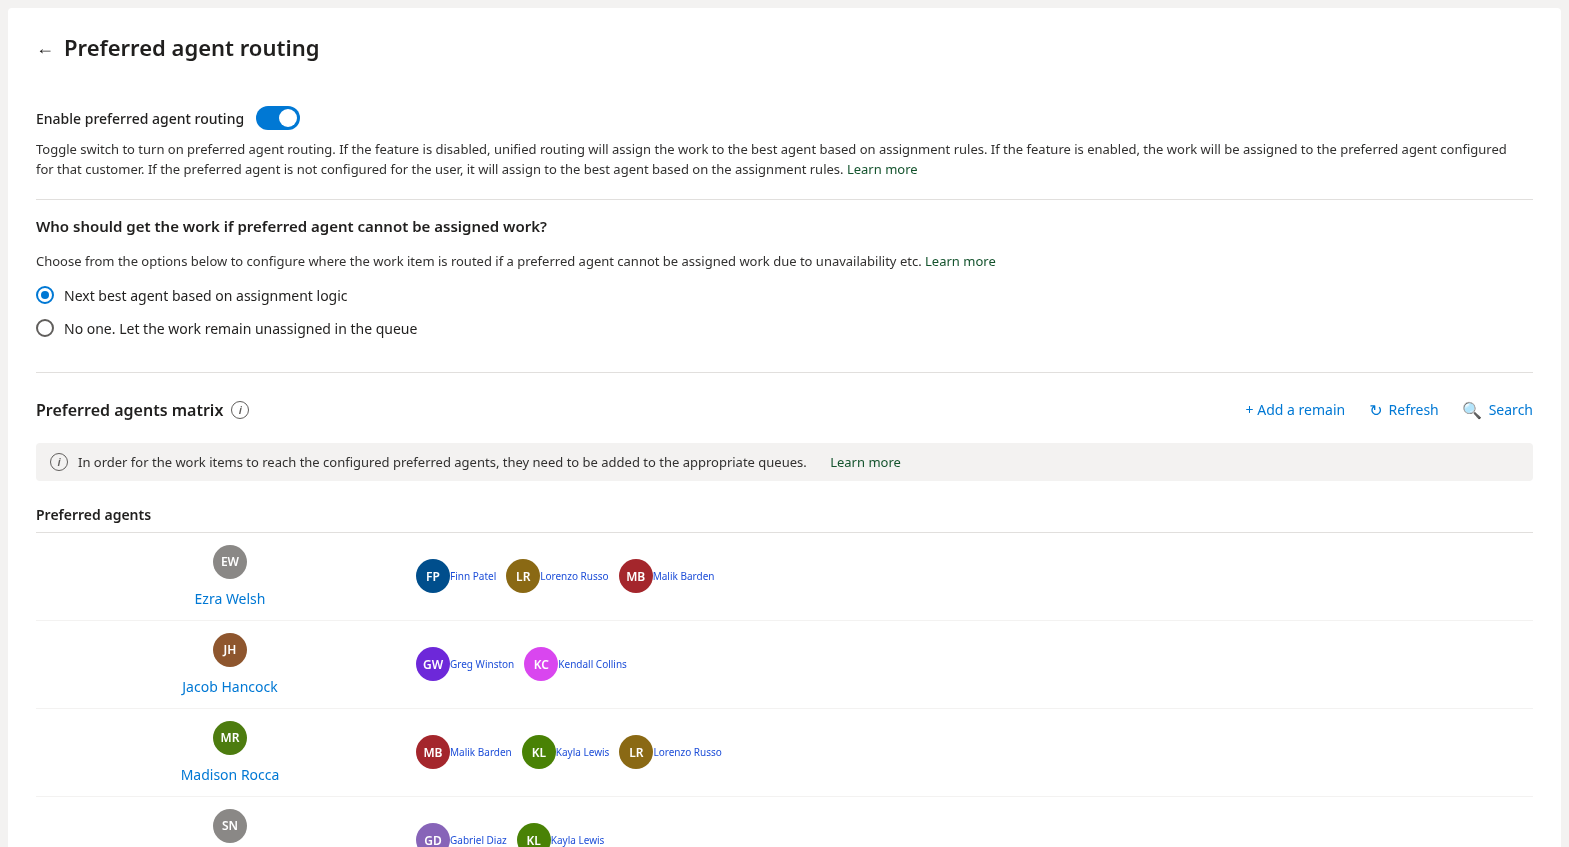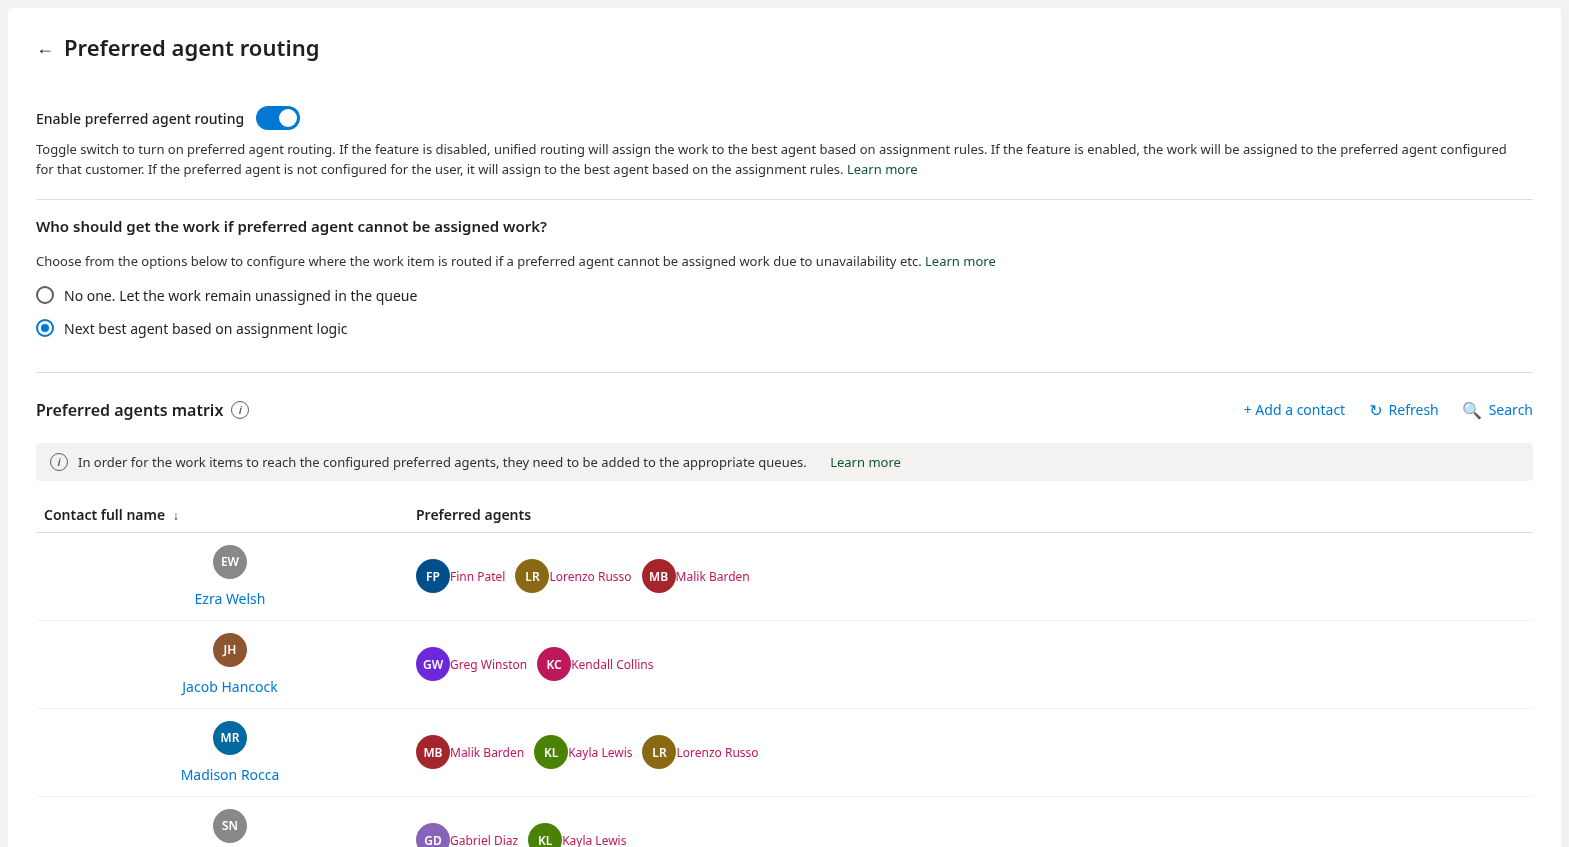--- a/index.html
+++ b/index.html
@@ -234,22 +234,22 @@
       color: #0078d4;
       font-size: 14px;
       cursor: pointer;
     }
     .agent-chip {
       display: flex;
       align-items: center;
       gap: 0;
     }
     .agent-name {
-      color: #be185d;
-      font-size: 12px;
+      color: #1d4ed8;
+      font-size: 10px;
       cursor: pointer;
     }
   </style>
 </head>
 <body>
 
 <div class="page">
 
   <div class="page-header">
     <span class="back-arrow">←</span>
@@ -269,61 +269,57 @@
     </p>
   </div>
 
   <div class="section">
     <div class="subsection-title">Who should get the work if preferred agent cannot be assigned work?</div>
     <p class="description">
       <span>Choose from the options below to configure where the work item is routed if a preferred agent cannot be assigned work due to unavailability etc.</span>&nbsp;<a class="learn-more">Learn more</a>
     </p>
     <div class="radio-group">
       <div class="radio-item">
+        <div class="radio-circle selected"></div>
+        <span class="radio-label">Next best agent based on assignment logic</span>
+      </div>
+      <div class="radio-item">
         <div class="radio-circle unselected"></div>
         <span class="radio-label">No one. Let the work remain unassigned in the queue</span>
-      </div>
-      <div class="radio-item">
-        <div class="radio-circle selected"></div>
-        <span class="radio-label">Next best agent based on assignment logic</span>
       </div>
     </div>
   </div>
 
   <div class="matrix-section">
     <div class="matrix-header">
       <div class="matrix-title-row">
         <span class="matrix-title">Preferred agents matrix</span>
         <span class="info-icon">i</span>
       </div>
       <div class="matrix-actions">
         <button class="action-btn">
-          <span>+ Add a contact</span>
+          <span>+ Add a remain</span>
         </button>
         <button class="action-btn">
           <span class="action-icon">↻</span>
           <span>Refresh</span>
         </button>
         <button class="action-btn">
           <span class="action-icon">🔍</span>
           <span>Search</span>
         </button>
       </div>
     </div>
 
     <div class="info-bar">
       <span class="info-bar-icon">i</span>
       <span>In order for the work items to reach the configured preferred agents, they need to be added to the appropriate queues.</span>&nbsp;<a class="learn-more">Learn more</a>
     </div>
 
     <div class="table-header">
-      <div class="col-contact">
-        <span>Contact full name</span>
-        <span class="sort-icon">↓</span>
-      </div>
       <div class="col-agents">
         <span>Preferred agents</span>
       </div>
     </div>
 
     <div id="table-body">
         <div class="table-row">
           <div class="contact-cell">
             <div class="avatar" style="background: rgb(138, 136, 134);">EW</div>
             <span class="contact-name">Ezra Welsh</span>
@@ -347,28 +343,28 @@
           <div class="contact-cell">
             <div class="avatar" style="background: rgb(142, 86, 46);">JH</div>
             <span class="contact-name">Jacob Hancock</span>
           </div>
           <div class="agents-cell">
             <div class="agent-chip">
               <div class="avatar" style="background: #6d28d9;">GW</div>
               <span class="agent-name">Greg Winston</span>
             </div>
             <div class="agent-chip">
-              <div class="avatar" style="background: #be185d;">KC</div>
+              <div class="avatar" style="background: #d946ef;">KC</div>
               <span class="agent-name">Kendall Collins</span>
             </div>
           </div>
         </div>
         <div class="table-row">
           <div class="contact-cell">
-            <div class="avatar" style="background: #0369a1;">MR</div>
+            <div class="avatar" style="background: #4d7c0f;">MR</div>
             <span class="contact-name">Madison Rocca</span>
           </div>
           <div class="agents-cell">
             <div class="agent-chip">
               <div class="avatar" style="background: rgb(164, 38, 44);">MB</div>
               <span class="agent-name">Malik Barden</span>
             </div>
             <div class="agent-chip">
               <div class="avatar" style="background: rgb(73, 130, 5);">KL</div>
               <span class="agent-name">Kayla Lewis</span>

